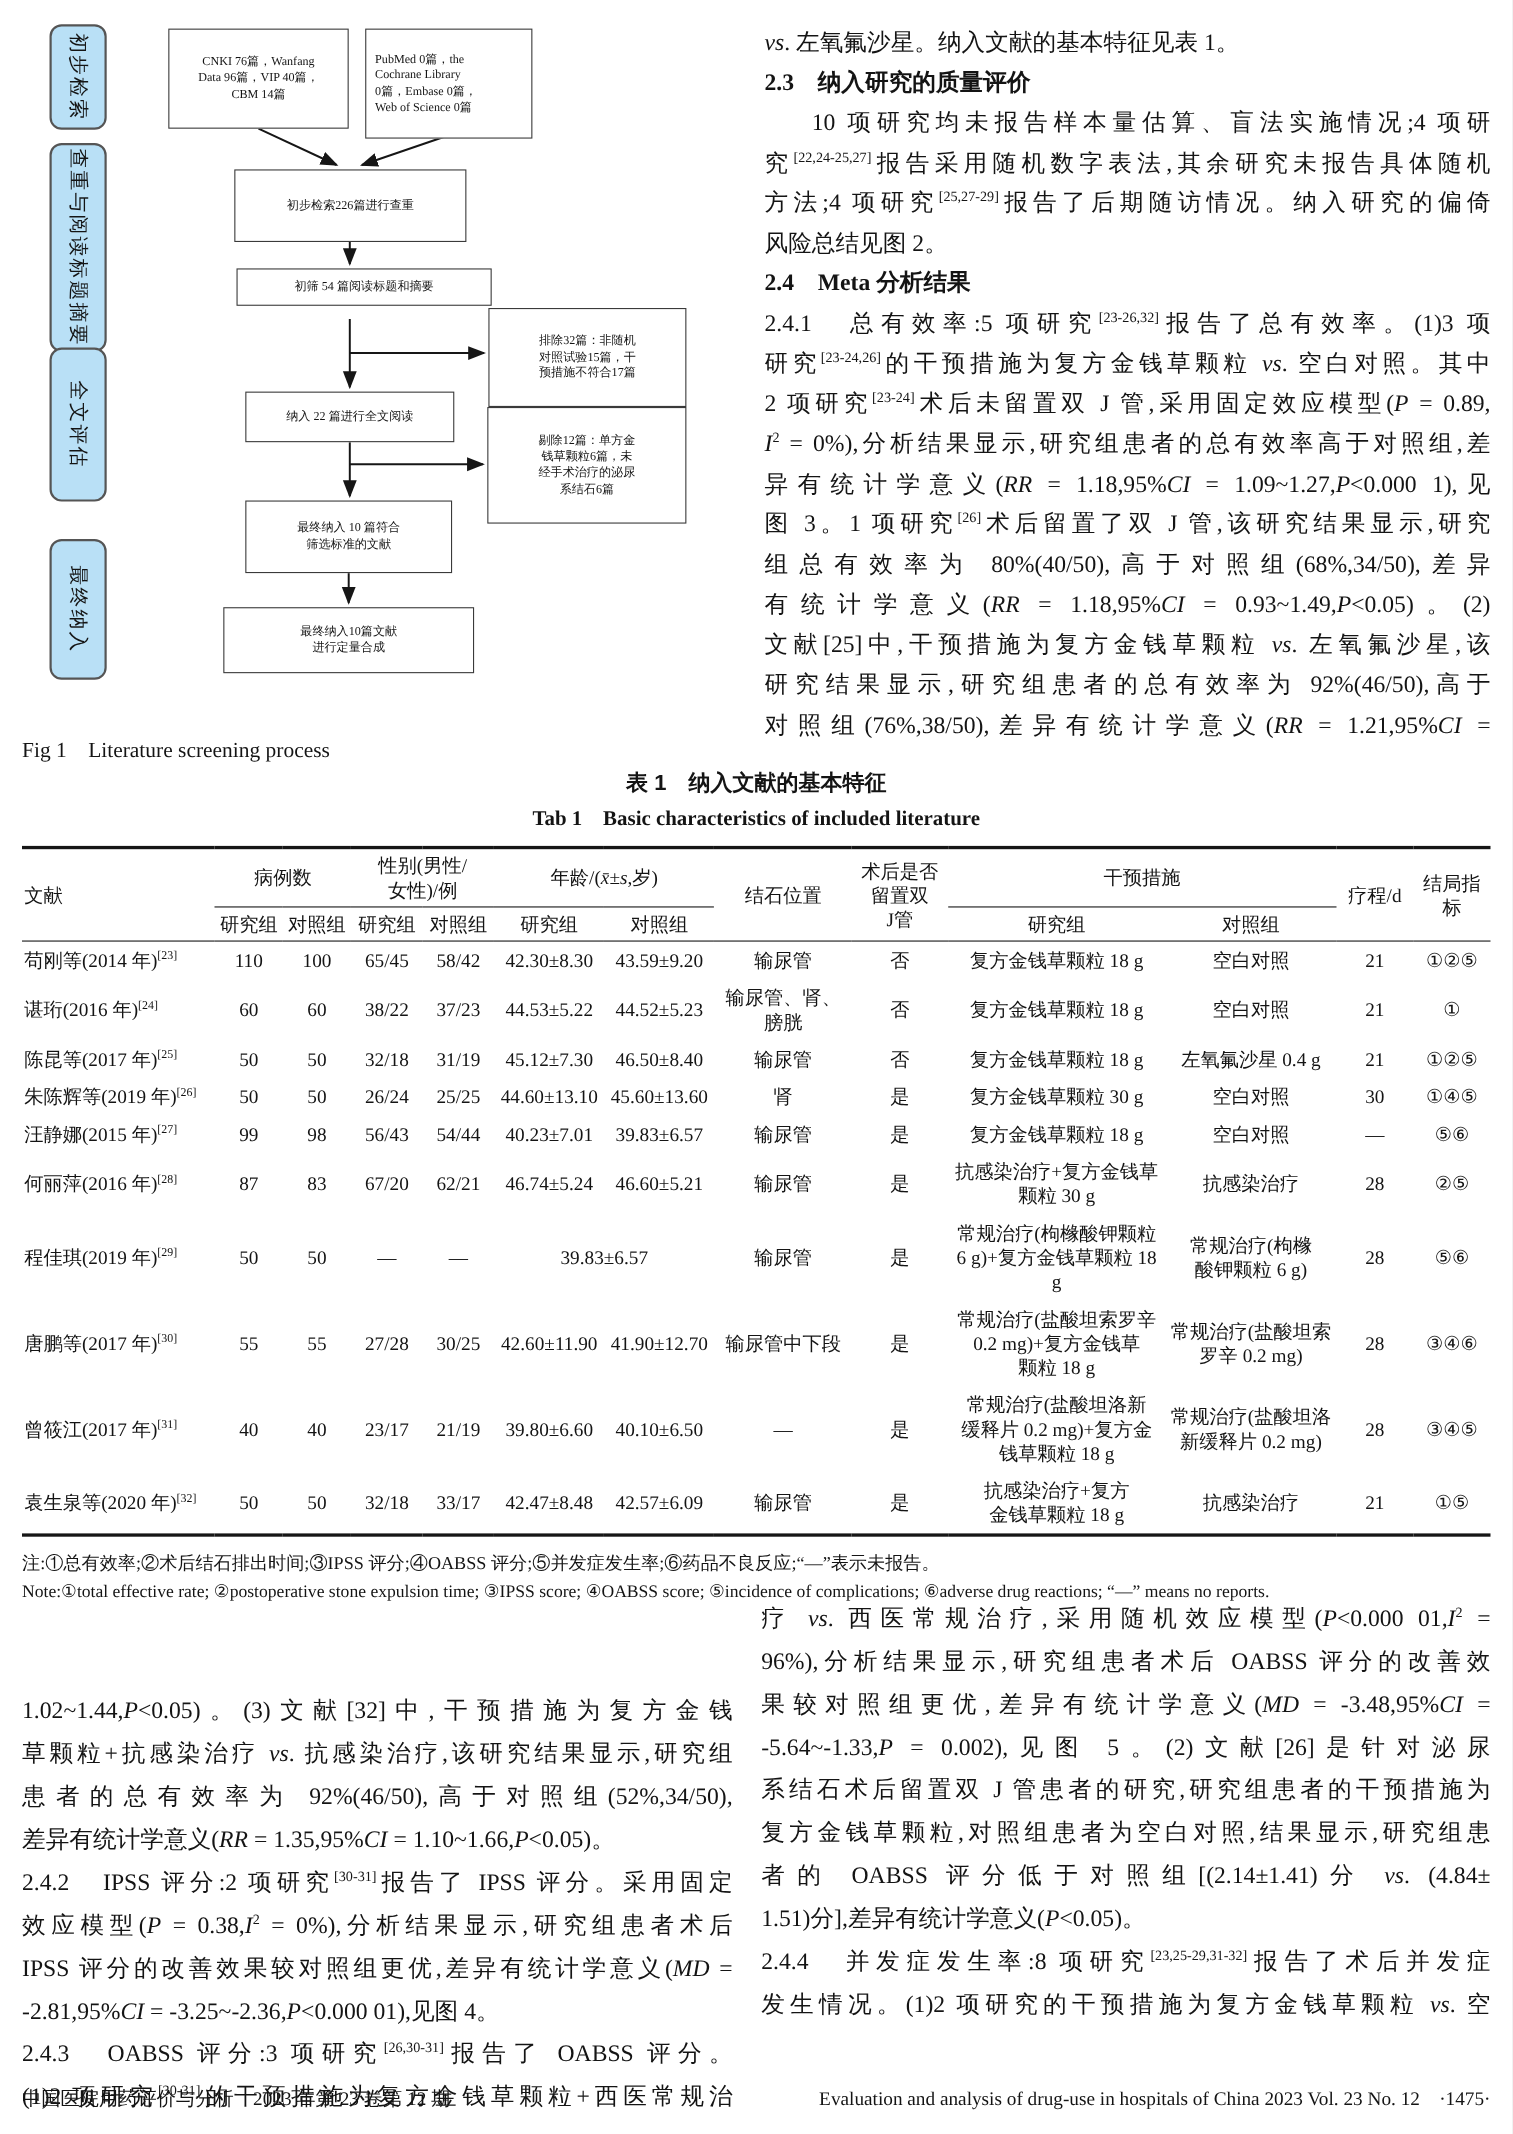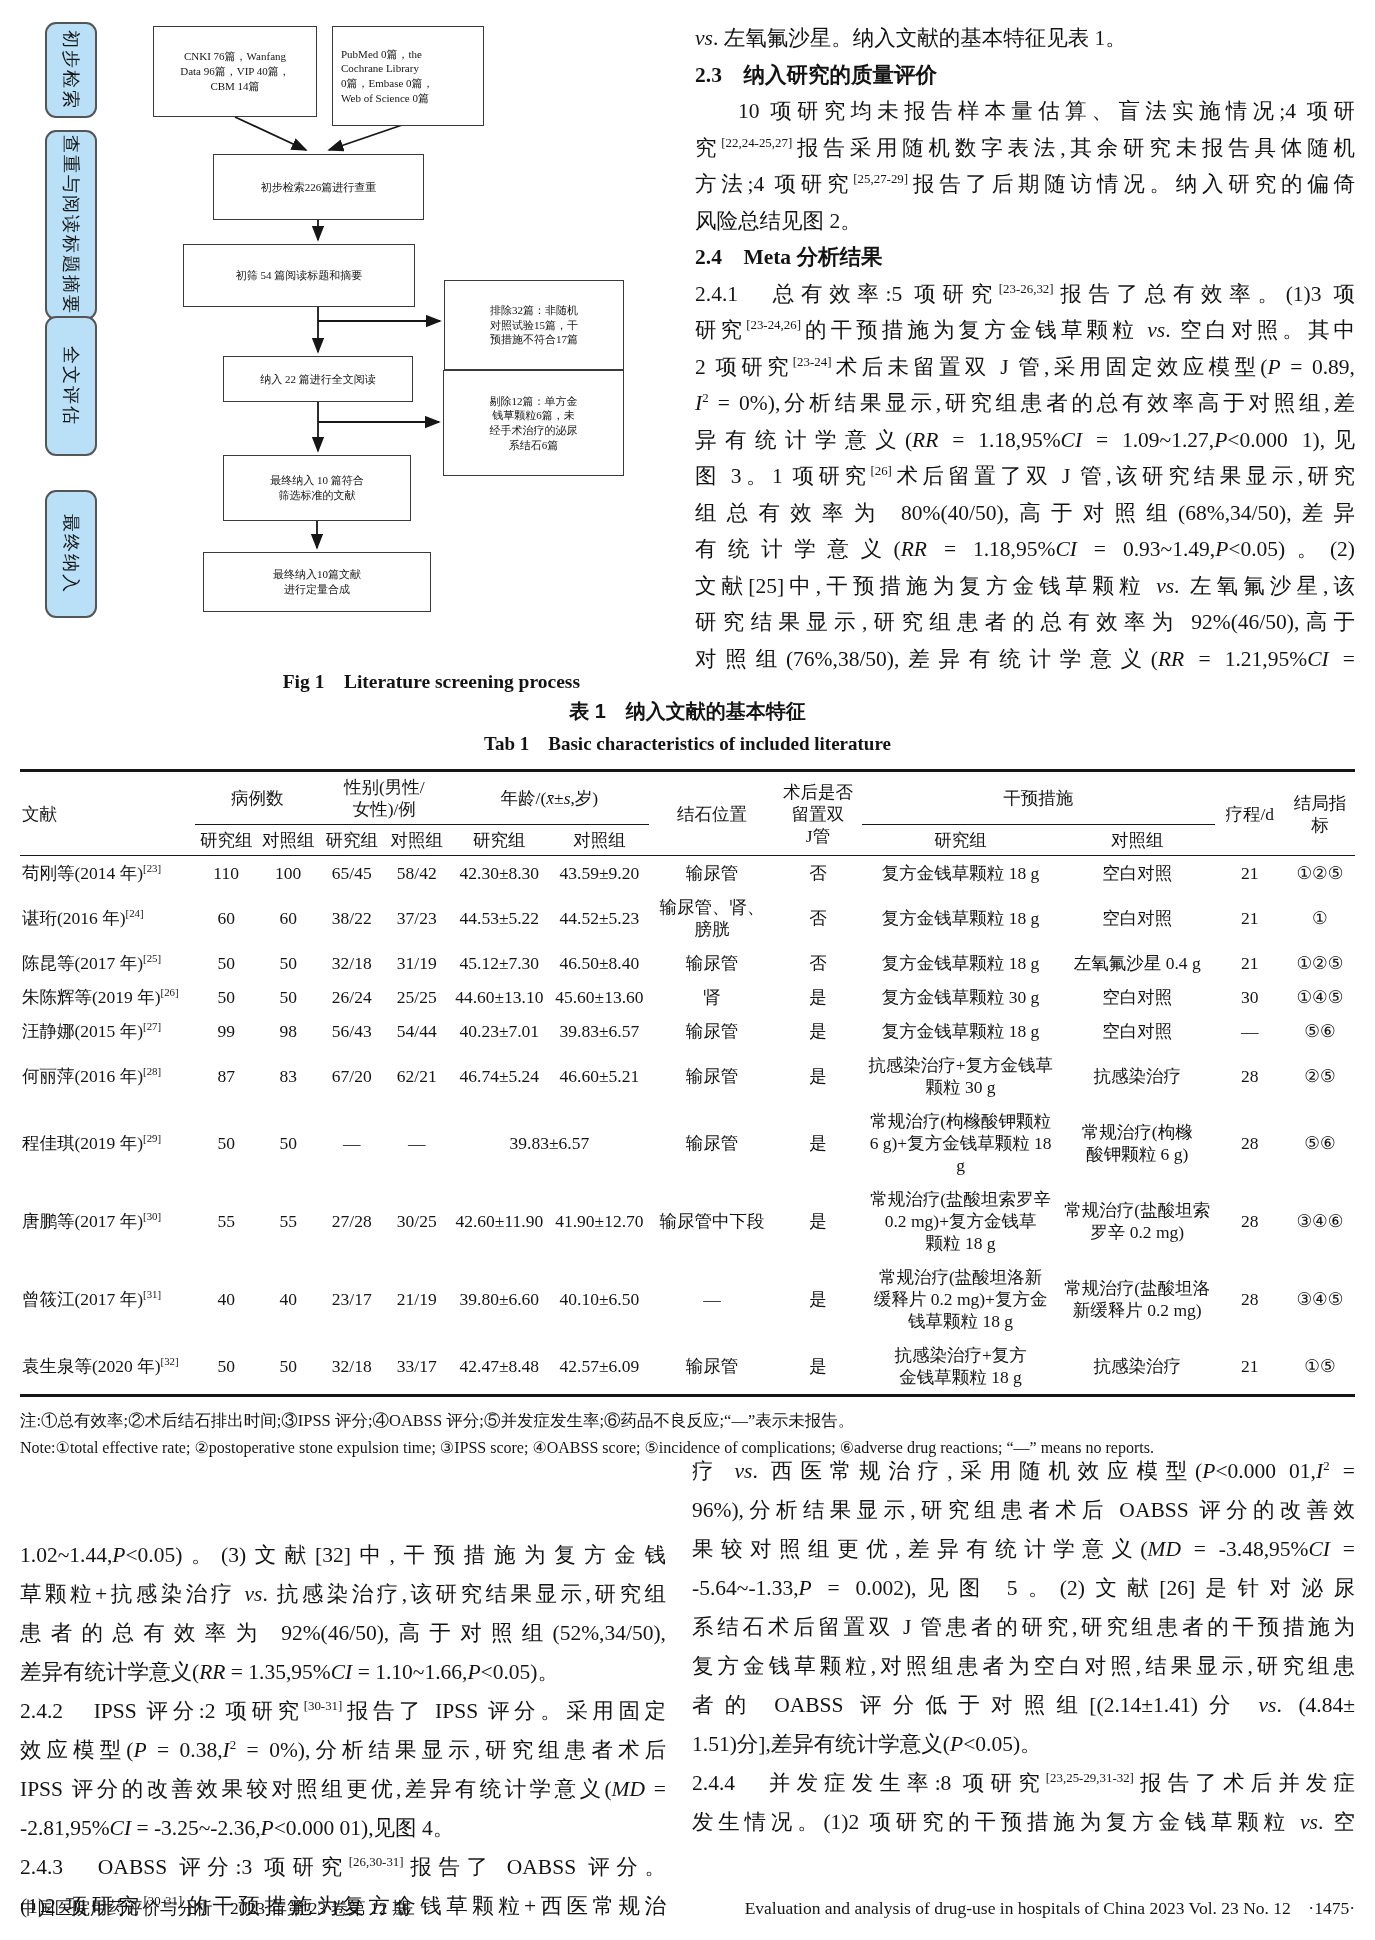--- a/index.html
+++ b/index.html
@@ -11,22 +11,22 @@
   .fig1 svg{position:absolute;left:0;top:0;pointer-events:none;}
   .stage{position:absolute;width:52px;background:#b9e0f6;border:2px solid #555;border-radius:11px;
          display:flex;align-items:center;justify-content:center;box-sizing:border-box;}
   .stage span{transform:rotate(90deg);white-space:nowrap;font-size:18px;letter-spacing:2px;}
   .fbox{position:absolute;border:1.5px solid #3a3a3a;background:#fff;box-sizing:border-box;
         display:flex;align-items:center;justify-content:center;text-align:center;
         font-size:11px;line-height:1.34;padding:2px 4px;}
   .fbox.alignleft{justify-content:flex-start;text-align:left;padding-left:8px;}
   .figcap-zh{position:absolute;left:0;top:620px;width:560px;text-align:center;
              font-weight:bold;font-size:21px;font-family:"Liberation Sans",sans-serif;}
-  .figcap-en{position:absolute;left:0;top:654px;width:560px;text-align:right;
-             font-weight:bold;font-size:19.5px;}
+  .figcap-en{position:absolute;left:0;top:654px;width:560px;text-align:left;
+             font-weight:normal;font-size:19.5px;}
 
   
   .col{position:absolute;font-size:21.5px;}
   .col .ln{white-space:normal;}
   .col .ln.j{text-align:justify;text-align-last:justify;}
   .col .ln.b{font-weight:bold;}
   .col .ln.ind{text-indent:2em;}
   .col sup{font-size:0.60em;line-height:0;vertical-align:super;}
   .col i{font-style:italic;}
   .topright{left:695px;top:20px;width:660px;}
@@ -88,21 +88,21 @@
     <div class="stage" style="left:25px;top:302px;height:140px">
         <span>全文评估</span>
       </div>
     <div class="stage" style="left:25px;top:476px;height:128px">
         <span>最终纳入</span>
       </div>
 
     <div class="fbox" style="left:133px;top:12px;width:164px;height:91px">CNKI 76篇，Wanfang<br>Data 96篇，VIP 40篇，<br>CBM 14篇</div>
     <div class="fbox alignleft" style="left:312px;top:12px;width:152px;height:100px">PubMed 0篇，the<br>Cochrane Library<br>0篇，Embase 0篇，<br>Web of Science 0篇</div>
     <div class="fbox" style="left:193px;top:140px;width:211px;height:66px">初步检索226篇进行查重</div>
-    <div class="fbox" style="left:163px;top:230px;width:232px;height:63px">初筛 54 篇阅读标题和摘要</div>
+    <div class="fbox" style="left:195px;top:230px;width:232px;height:34px">初筛 54 篇阅读标题和摘要</div>
     <div class="fbox" style="left:424px;top:266px;width:180px;height:90px">排除32篇：非随机<br>对照试验15篇，干<br>预措施不符合17篇</div>
     <div class="fbox" style="left:203px;top:342px;width:190px;height:46px">纳入 22 篇进行全文阅读</div>
     <div class="fbox" style="left:423px;top:356px;width:181px;height:106px">剔除12篇：单方金<br>钱草颗粒6篇，未<br>经手术治疗的泌尿<br>系结石6篇</div>
     <div class="fbox" style="left:203px;top:441px;width:188px;height:66px">最终纳入 10 篇符合<br>筛选标准的文献</div>
     <div class="fbox" style="left:183px;top:538px;width:228px;height:60px">最终纳入10篇文献<br>进行定量合成</div>
 
     <div class="figcap-en">Fig 1　Literature screening process</div>
   </div>
 
   <div class="col topright">

